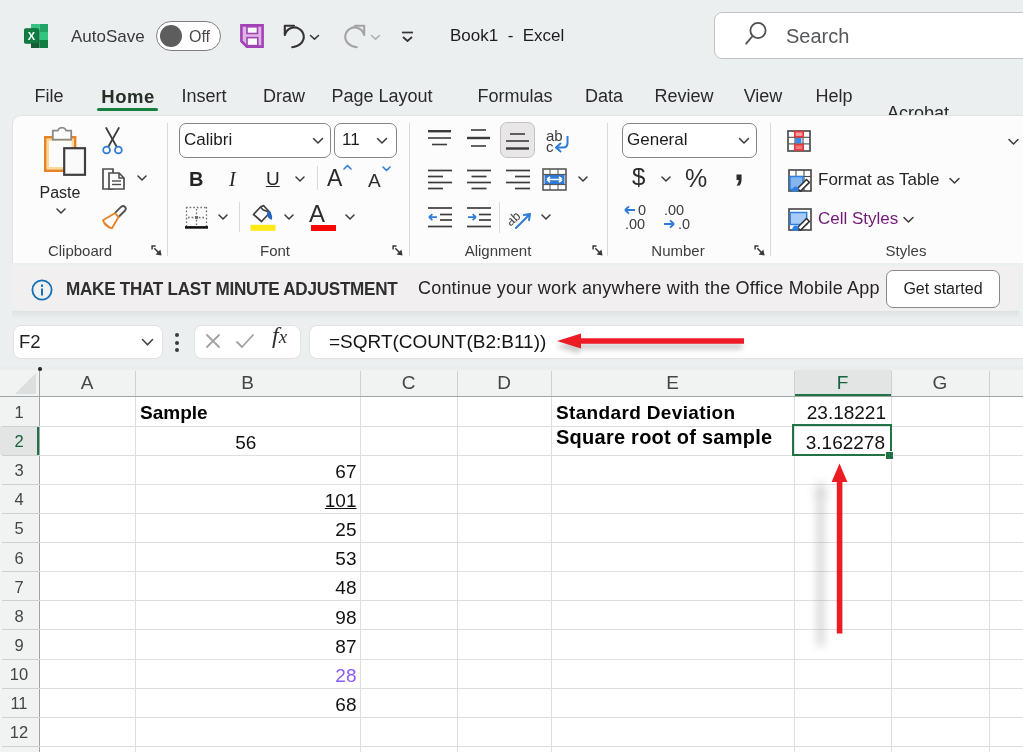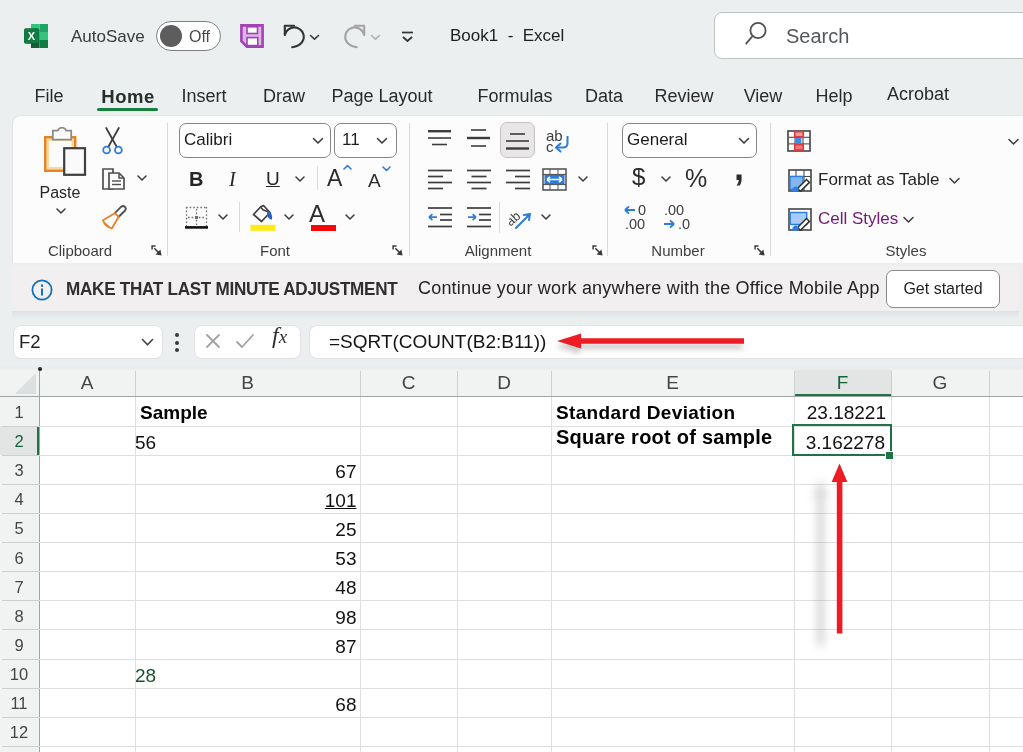--- a/index.html
+++ b/index.html
@@ -71,21 +71,21 @@
   <div class="abs" style="left:128px;top:11px;transform:translateX(-50%);font-weight:bold;font-size:18.5px;letter-spacing:0.5px;color:#262f28;">Home</div>
   <div class="abs" style="left:97px;top:33px;width:61px;height:3.4px;background:#17803f;border-radius:2px;"></div>
   <div class="abs" style="left:204px;top:11px;transform:translateX(-50%);">Insert</div>
   <div class="abs" style="left:284px;top:11px;transform:translateX(-50%);">Draw</div>
   <div class="abs" style="left:382px;top:11px;transform:translateX(-50%);">Page Layout</div>
   <div class="abs" style="left:515px;top:11px;transform:translateX(-50%);">Formulas</div>
   <div class="abs" style="left:604px;top:11px;transform:translateX(-50%);">Data</div>
   <div class="abs" style="left:684px;top:11px;transform:translateX(-50%);">Review</div>
   <div class="abs" style="left:763px;top:11px;transform:translateX(-50%);">View</div>
   <div class="abs" style="left:834px;top:11px;transform:translateX(-50%);">Help</div>
-  <div class="abs" style="left:918px;top:9px;transform:translateX(-50%);">Acrobat</div>
+  <div class="abs" style="left:918px;top:28px;transform:translateX(-50%);">Acrobat</div>
 </div>
 
 <div class="abs" id="ribbon" style="left:12px;top:115px;width:1011px;height:148px;background:#fcfcfc;border:1px solid #e3e3e3;border-bottom:none;border-right:none;border-radius:9px 0 0 0;">
 </div>
 <div class="abs" id="ribboncontent" style="left:0;top:115px;width:1023px;height:148px;">
 
   <div class="abs" style="left:167px;top:8px;width:1px;height:133px;background:#d9d9d9;"></div>
   <div class="abs" style="left:409px;top:8px;width:1px;height:133px;background:#d9d9d9;"></div>
   <div class="abs" style="left:607px;top:8px;width:1px;height:133px;background:#d9d9d9;"></div>
   <div class="abs" style="left:770px;top:8px;width:1px;height:133px;background:#d9d9d9;"></div>
@@ -229,29 +229,29 @@
   <div class="abs" style="left:0;top:153px;width:38px;text-align:center;font-size:16.5px;color:#454545;">5</div>
   <div class="abs" style="left:0;top:183px;width:38px;text-align:center;font-size:16.5px;color:#454545;">6</div>
   <div class="abs" style="left:0;top:212px;width:38px;text-align:center;font-size:16.5px;color:#454545;">7</div>
   <div class="abs" style="left:0;top:241px;width:38px;text-align:center;font-size:16.5px;color:#454545;">8</div>
   <div class="abs" style="left:0;top:270px;width:38px;text-align:center;font-size:16.5px;color:#454545;">9</div>
   <div class="abs" style="left:0;top:299px;width:38px;text-align:center;font-size:16.5px;color:#454545;">10</div>
   <div class="abs" style="left:0;top:328px;width:38px;text-align:center;font-size:16.5px;color:#454545;">11</div>
   <div class="abs" style="left:0;top:357px;width:38px;text-align:center;font-size:16.5px;color:#454545;">12</div>
 
   <div class="abs" style="left:140px;top:36px;font-size:19px;font-weight:bold;color:#000;">Sample</div>
-  <div class="abs" style="left:135px;top:66px;width:221.5px;text-align:left;font-size:19px;color:#111;">56</div>
+  <div class="abs" style="left:135px;top:66px;width:221.5px;text-align:center;font-size:19px;color:#111;">56</div>
   <div class="abs" style="left:135px;top:95px;width:221.5px;text-align:right;font-size:19px;color:#111;">67</div>
   <div class="abs" style="left:135px;top:124px;width:221.5px;text-align:right;font-size:19px;color:#111;text-decoration:underline;">101</div>
   <div class="abs" style="left:135px;top:153px;width:221.5px;text-align:right;font-size:19px;color:#111;">25</div>
   <div class="abs" style="left:135px;top:182px;width:221.5px;text-align:right;font-size:19px;color:#111;">53</div>
   <div class="abs" style="left:135px;top:211px;width:221.5px;text-align:right;font-size:19px;color:#111;">48</div>
   <div class="abs" style="left:135px;top:241px;width:221.5px;text-align:right;font-size:19px;color:#111;">98</div>
   <div class="abs" style="left:135px;top:270px;width:221.5px;text-align:right;font-size:19px;color:#111;">87</div>
-  <div class="abs" style="left:135px;top:299px;width:221.5px;font-size:19px;color:#14532d;">28</div>
+  <div class="abs" style="left:135px;top:299px;width:221.5px;text-align:right;font-size:19px;color:#8b5cf6;">28</div>
   <div class="abs" style="left:135px;top:328px;width:221.5px;text-align:right;font-size:19px;color:#111;">68</div>
   <div class="abs" style="left:556px;top:36px;font-size:19px;letter-spacing:0.35px;font-weight:bold;color:#000;">Standard Deviation</div>
   <div class="abs" style="left:556px;top:60px;font-size:20px;letter-spacing:0.25px;font-weight:bold;color:#000;">Square root of sample</div>
   <div class="abs" style="left:794px;top:36px;width:92px;text-align:right;font-size:19px;color:#111;">23.18221</div>
   <div class="abs" style="left:794px;top:66px;width:91px;text-align:right;font-size:19px;color:#111;">3.162278</div>
 
   <div class="abs" style="left:792px;top:58px;width:100px;height:32px;border:2.5px solid #217346;"></div>
   <div class="abs" style="left:884.5px;top:84.5px;width:9px;height:9px;background:#fff;"></div>
   <div class="abs" style="left:886px;top:86px;width:7px;height:7px;background:#217346;"></div>
 

